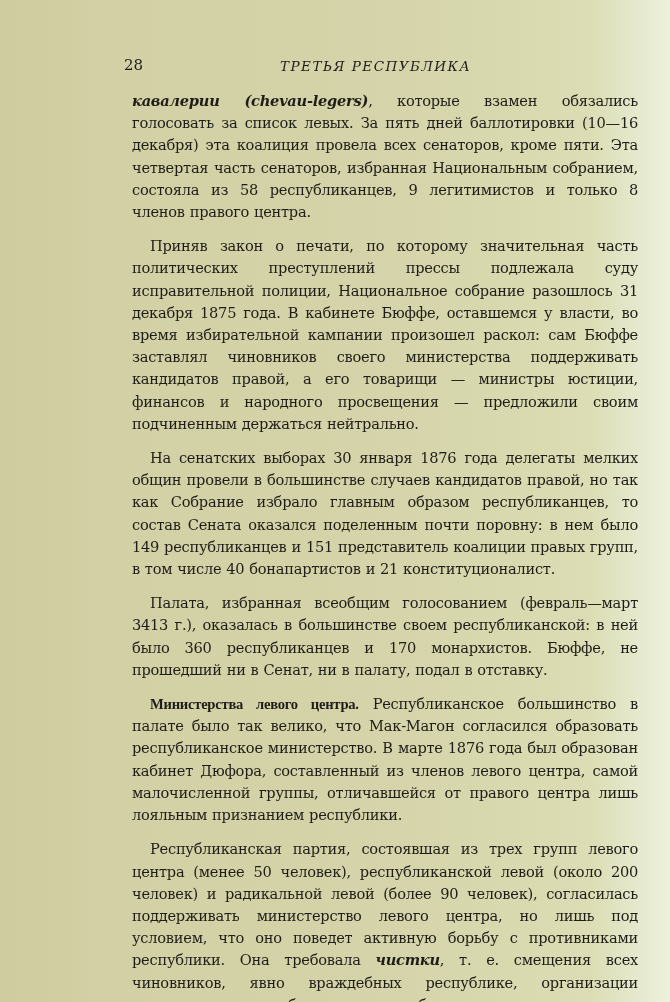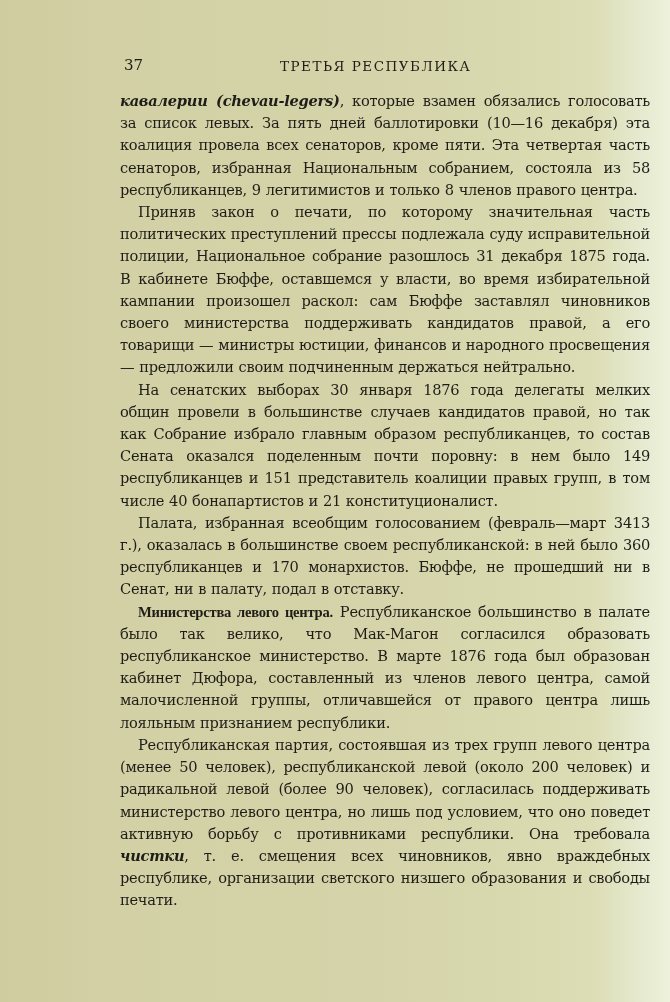--- a/index.html
+++ b/index.html
@@ -15,46 +15,46 @@
   }
   .running-head {
     position: relative; height: 24px;
   }
   .page-number {
     position: absolute; left: 4px; top: 4px;
     font-size: 15px; letter-spacing: 0px;
   }
   .running-title {
     position: absolute; left: 160px; top: 6px;
-    font-size: 13.5px; letter-spacing: 1.5px;
+    font-style: italic; font-size: 13.5px; letter-spacing: 1.5px;
   }
   .body-text {
     margin-top: 14px;
     font-size: 14.6px; line-height: 22.2px;
     text-align: justify;
     font-family: "DejaVu Serif", serif;
     letter-spacing: -0.25px;
     word-spacing: 0.5px;
   }
-  .para { margin: 0; text-indent: 18px; }
+  .para { margin: 12px; text-indent: 18px; }
   .para.noindent { text-indent: 0; }
   .it { font-style: italic; font-weight: bold; }
   .b { font-weight: bold; font-family: Liberation Serif, serif; }
   .section-heading {
     text-align: center; margin: 46px 0 26px 0;
     font-style: italic; font-weight: bold; font-size: 16px;
     letter-spacing: 0.5px;
   }
 </style>
 </head>
 <body>
 
 <div class="page">
   <div class="running-head">
-    <span class="page-number">37</span>
+    <span class="page-number">28</span>
     <span class="running-title">ТРЕТЬЯ РЕСПУБЛИКА</span>
   </div>
 
   <div class="body-text">
     <p class="para noindent"><span class="it">кавалерии (chevau-legers)</span><span>, которые взамен обязались голосовать за список левых. За пять дней баллотировки (10—16 декабря) эта коалиция провела всех сенаторов, кроме пяти. Эта четвертая часть сенаторов, избранная Национальным собранием, состояла из 58 республиканцев, 9 легитимистов и только 8 членов правого центра.</span></p>
     <p class="para">Приняв закон о печати, по которому значительная часть политических преступлений прессы подлежала суду исправительной полиции, Национальное собрание разошлось 31 декабря 1875 года. В кабинете Бюффе, оставшемся у власти, во время избирательной кампании произошел раскол: сам Бюффе заставлял чиновников своего министерства поддерживать кандидатов правой, а его товарищи — министры юстиции, финансов и народного просвещения — предложили своим подчиненным держаться нейтрально.</p>
     <p class="para">На сенатских выборах 30 января 1876 года делегаты мелких общин провели в большинстве случаев кандидатов правой, но так как Собрание избрало главным образом республиканцев, то состав Сената оказался поделенным почти поровну: в нем было 149 республиканцев и 151 представитель коалиции правых групп, в том числе 40 бонапартистов и 21 конституционалист.</p>
     <p class="para">Палата, избранная всеобщим голосованием (февраль—март 3413 г.), оказалась в большинстве своем республиканской: в ней было 360 республиканцев и 170 монархистов. Бюффе, не прошедший ни в Сенат, ни в палату, подал в отставку.</p>
 
 

